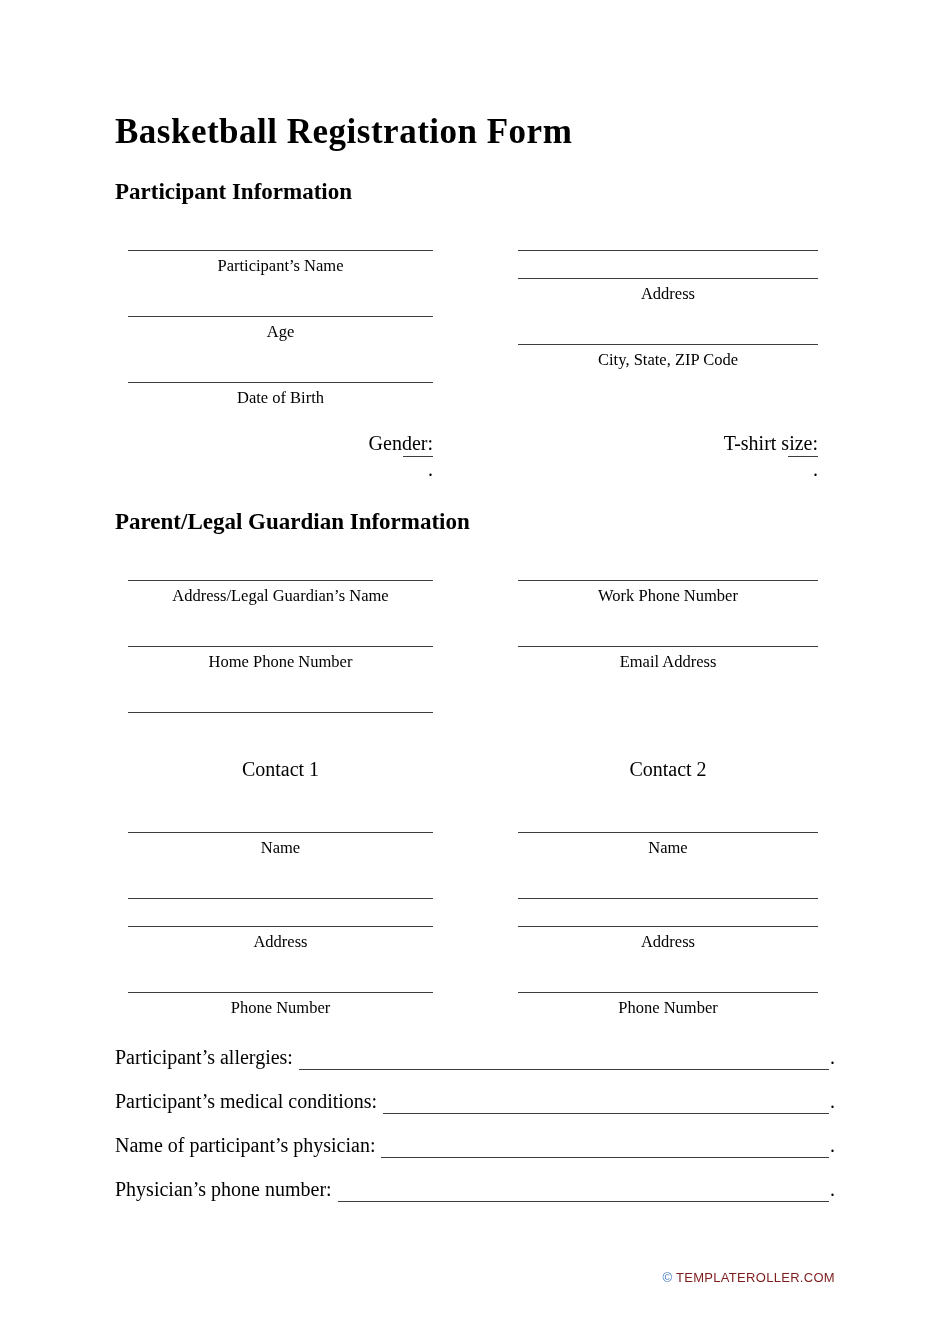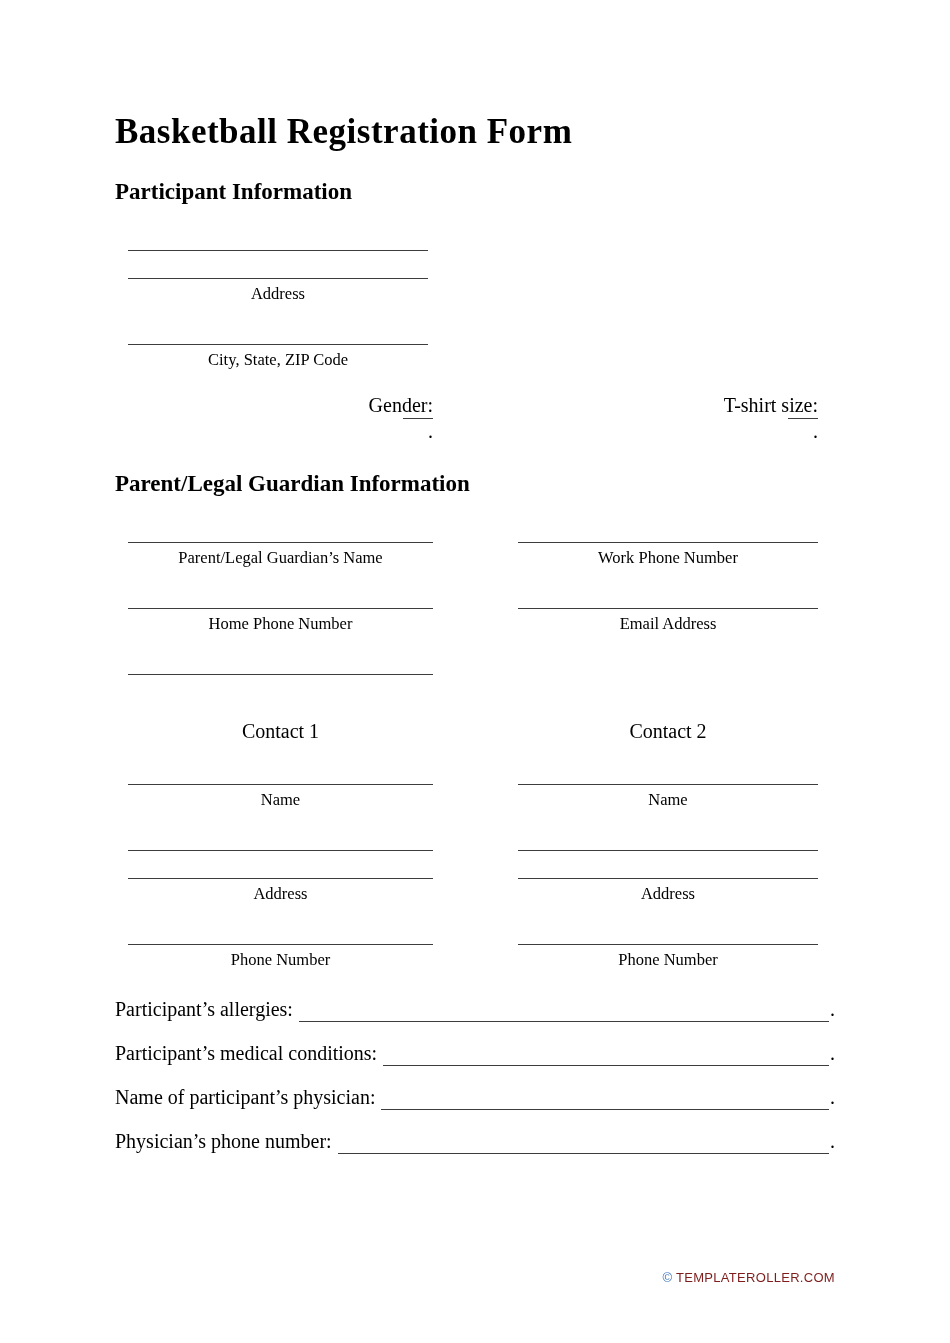--- a/index.html
+++ b/index.html
@@ -76,21 +76,21 @@
     height: 3px;
     border-bottom: 1px solid #3d3d3d;
     margin-left: 6px;
     min-width: 30px;
   }
   .dot { margin-left: 1px; }
 
   .contact-title {
     text-align: center;
     font-size: 20px;
-    margin-bottom: 16px;
+    margin-bottom: 26px;
   }
 
   .medical { margin-top: 12px; }
   .medical-row {
     display: flex;
     align-items: flex-end;
     font-size: 20px;
     line-height: 25px;
     margin-bottom: 19px;
     white-space: nowrap;
@@ -110,20 +110,34 @@
 </head>
 <body>
 
 <div class="page">
   <div class="content">
 
     <h1 class="title">Basketball Registration Form</h1>
 
     <h2 class="section-heading">Participant Information</h2>
     <div class="cols">
+      <div class="col col-left">
+        <div class="field">
+          <div class="line"></div>
+          <div class="flabel">Participant’s Name</div>
+        </div>
+        <div class="field">
+          <div class="line"></div>
+          <div class="flabel">Age</div>
+        </div>
+        <div class="field">
+          <div class="line"></div>
+          <div class="flabel">Date of Birth</div>
+        </div>
+      </div>
       <div class="col col-right">
         <div class="field">
           <div class="line"></div>
           <div class="line"></div>
           <div class="flabel">Address</div>
         </div>
         <div class="field">
           <div class="line"></div>
           <div class="flabel">City, State, ZIP Code</div>
         </div>
@@ -141,21 +155,21 @@
         <span class="fill"></span>
         <span class="dot">.</span>
       </div>
     </div>
 
     <h2 class="section-heading">Parent/Legal Guardian Information</h2>
     <div class="cols">
       <div class="col col-left">
         <div class="field">
           <div class="line"></div>
-          <div class="flabel">Parent/Legal Guardian’s Name</div>
+          <div class="flabel">Address/Legal Guardian’s Name</div>
         </div>
         <div class="field">
           <div class="line"></div>
           <div class="flabel">Home Phone Number</div>
         </div>
         <div class="field">
           <div class="line"></div>
         </div>
       </div>
       <div class="col col-right">

